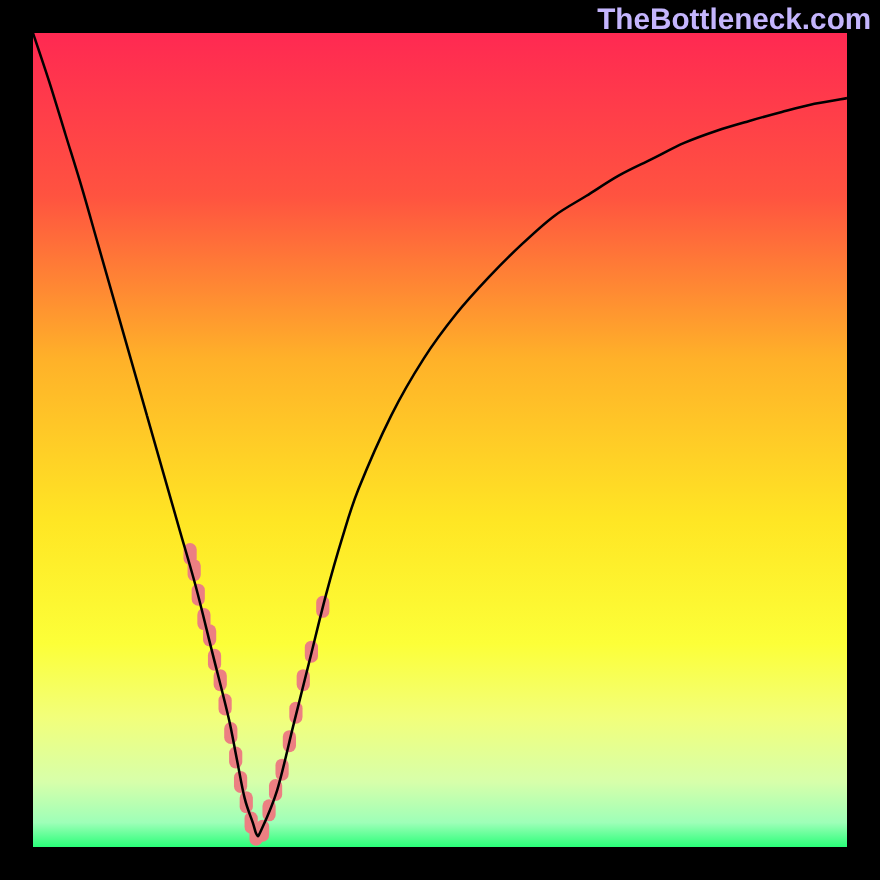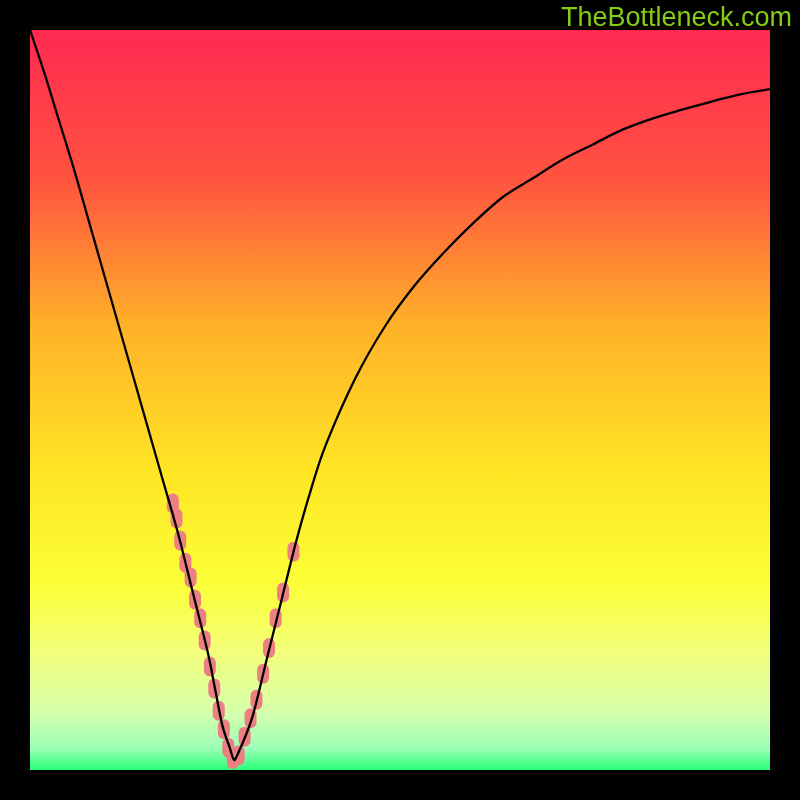--- a/index.html
+++ b/index.html
@@ -16,23 +16,23 @@
     left: 0;
     top: 0;
     width: 800px;
     height: 800px;
     background: #000;
   }
   .watermark {
     position: absolute;
     top: 2px;
     right: 8px;
-    color: #84cc16;
+    color: #c4b5fd;
     font-size: 27px;
-    font-weight: 400;
+    font-weight: 700;
     letter-spacing: 0px;
     z-index: 50;
   }
   .plot-area {
     position: absolute;
     left: 30px;
     top: 30px;
     width: 740px;
     height: 740px;
     overflow: hidden;

